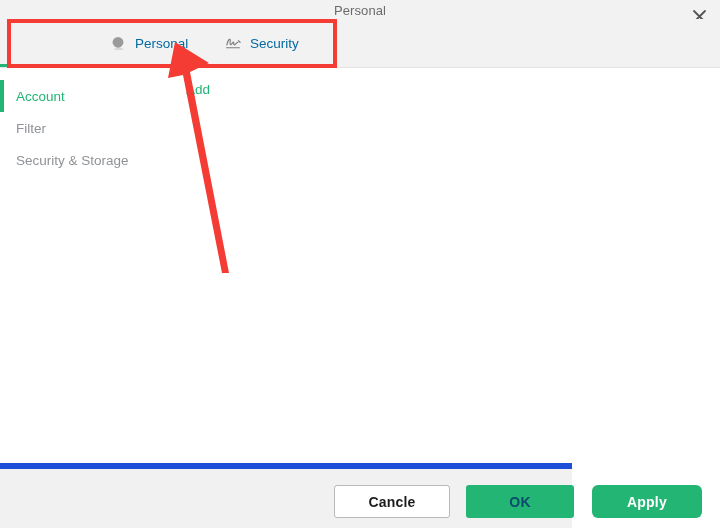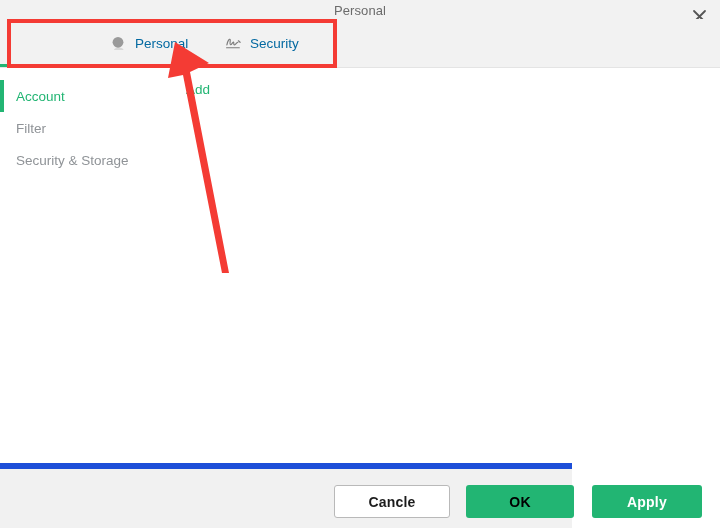--- a/index.html
+++ b/index.html
@@ -173,27 +173,28 @@
     left: 334px;
     width: 116px;
     background: #ffffff;
     border: 1px solid #b9b9b9;
     color: #1c1c1c;
   }
   #btn-ok {
     left: 466px;
     width: 108px;
     background: #22b573;
-    color: #000000;
+    color: #0c4a6e;
   }
   #btn-apply {
     left: 592px;
     width: 110px;
     background: #22b573;
     color: #ffffff;
+    border-radius: 6px;
   }
 
   
   .anno-box {
     position: absolute;
     left: 7px; top: 19px;
     width: 330px; height: 49px;
     border: 4px solid #f43b34;
     box-sizing: border-box;
     pointer-events: none;

